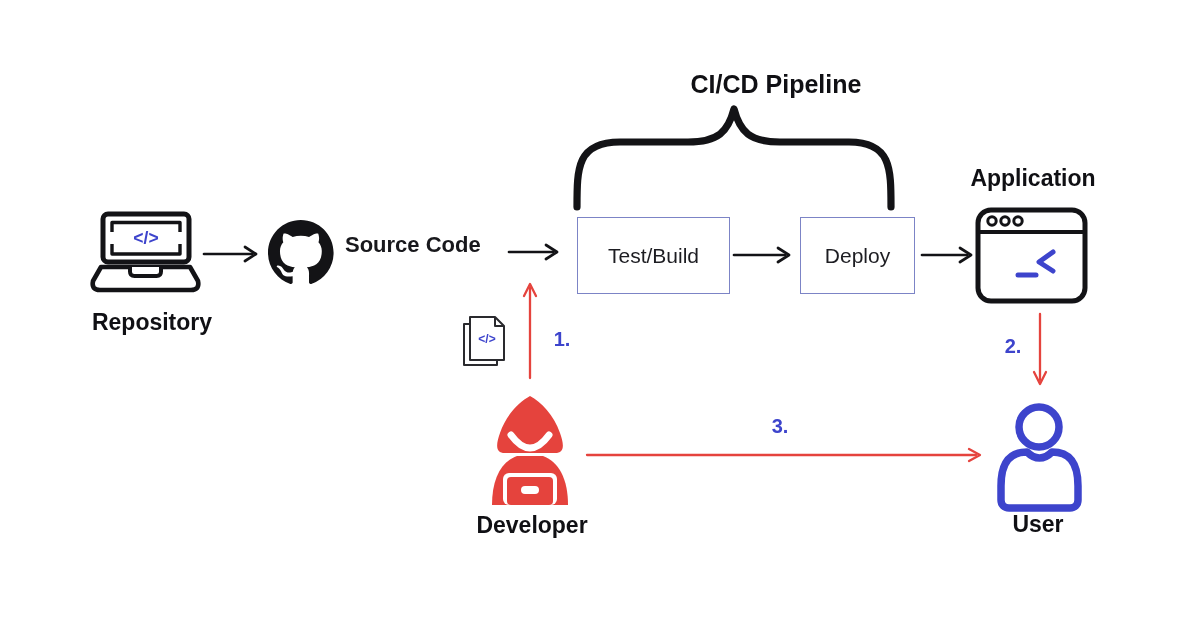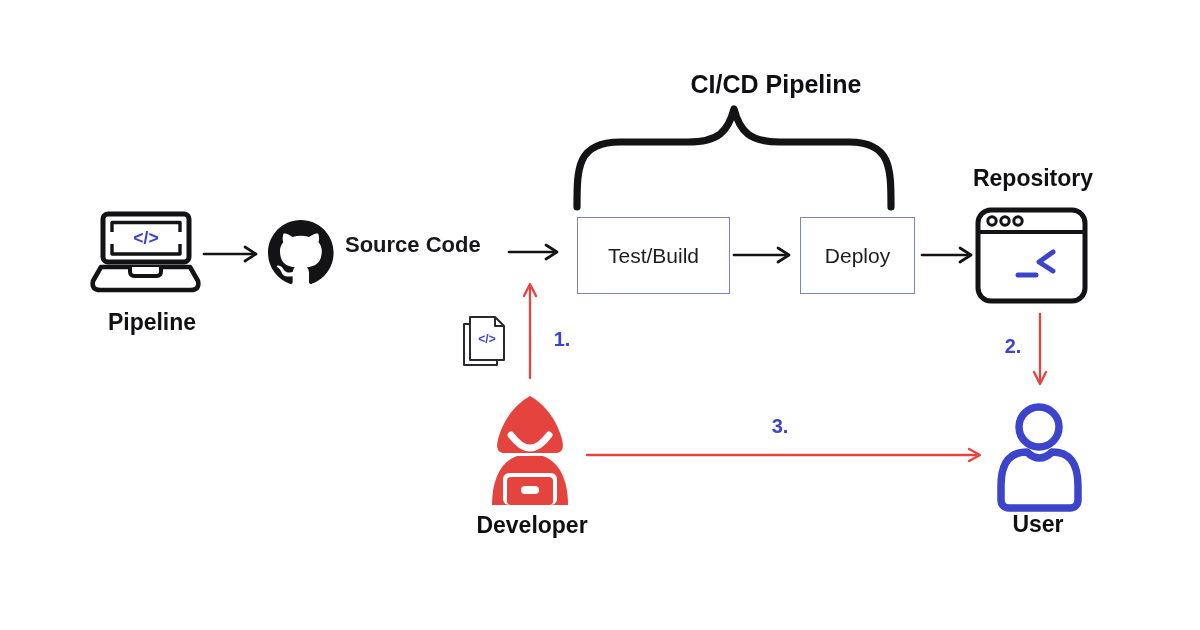--- a/index.html
+++ b/index.html
@@ -121,23 +121,23 @@
 
   <div class="node-box" style="left:577px;top:217px;width:153px;height:77px;">
     <span>Test/Build</span>
   </div>
   <div class="node-box" style="left:800px;top:217px;width:115px;height:77px;">
     <span>Deploy</span>
   </div>
 
   <div class="lbl centered title" style="left:732px;top:70px;margin-left:44px;">CI/CD Pipeline</div>
 
-  <div class="lbl centered node-label" style="left:1033px;top:165px;">Repository</div>
+  <div class="lbl centered node-label" style="left:1033px;top:165px;">Application</div>
 
-  <div class="lbl centered node-label" style="left:152px;top:309px;">Pipeline</div>
+  <div class="lbl centered node-label" style="left:152px;top:309px;">Repository</div>
 
   <div class="lbl repo-label" style="left:345px;top:226px;margin-top:6px;">Source Code</div>
 
   <div class="lbl centered node-label" style="left:532px;top:512px;">Developer</div>
 
   <div class="lbl centered node-label" style="left:1038px;top:511px;">User</div>
 
   <div class="lbl centered step-label" style="left:562px;top:328px;">1.</div>
   <div class="lbl centered step-label" style="left:1013px;top:335px;">2.</div>
   <div class="lbl centered step-label" style="left:780px;top:415px;">3.</div>

